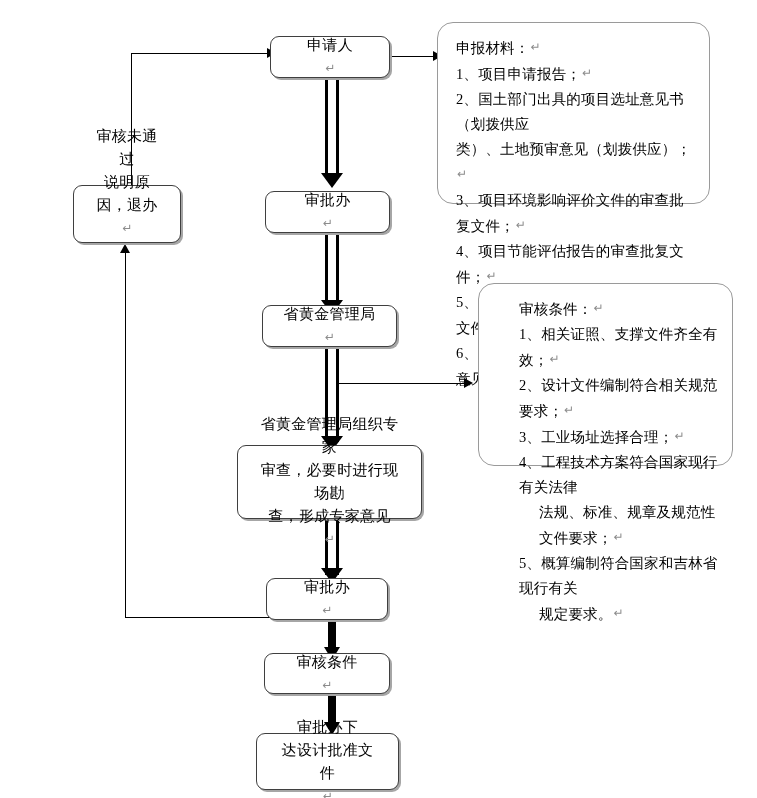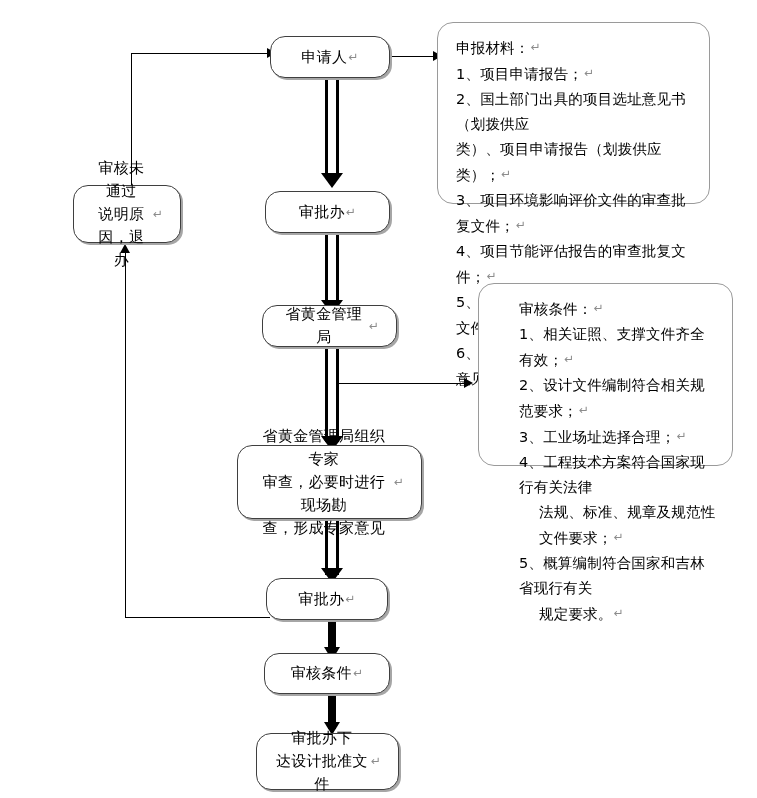--- a/index.html
+++ b/index.html
@@ -15,46 +15,48 @@
     width: 757px;
     height: 798px;
     background: #ffffff;
     overflow: hidden;
   }
   
   .node {
     position: absolute;
     box-sizing: border-box;
     border: 1.4px solid #3f3f3f;
-    border-radius: 15px;
+    border-radius: 9px;
     background: #ffffff;
     box-shadow: 2px 2px 0 0 #a6a6a6;
     display: flex;
     align-items: center;
     justify-content: center;
     text-align: center;
     color: #000000;
     font-size: 15px;
     line-height: 23px;
     letter-spacing: 0.3px;
     white-space: pre-line;
     padding: 2px 17px;
+    flex-direction: column;
   }
   
   .panel {
     position: absolute;
     box-sizing: border-box;
     border: 1.2px solid #9a9a9a;
     border-radius: 16px;
     background: #ffffff;
     padding: 12px 14px 10px 18px;
     color: #000000;
     font-size: 14.5px;
     line-height: 25px;
     letter-spacing: 0.2px;
+    font-family: Liberation Serif, serif;
   }
   .panel .pline { white-space: pre-wrap; }
   .panel .ind { padding-left: 20px; }
   .pilcrow {
     color: #8c8c8c;
     font-size: 12px;
     vertical-align: 2px;
     padding-left: 1px;
   }
   
@@ -182,21 +184,21 @@
 
   <div class="node" style="left:73px; top:185px; width:108px; height:58px;justify-content:flex-end;">
     <span>审核未通过
 说明原因，退办</span><span class="pilcrow">↵</span>
   </div>
 
   <div class="panel" style="left:437px; top:22px; width:273px; height:182px;">
     <div class="pline"><span>申报材料：</span><span class="pilcrow">↵</span></div>
     <div class="pline"><span>1、项目申请报告；</span><span class="pilcrow">↵</span></div>
     <div class="pline"><span>2、国土部门出具的项目选址意见书（划拨供应</span></div>
-    <div class="pline"><span>类）、项目申请报告（划拨供应类）；</span><span class="pilcrow">↵</span></div>
+    <div class="pline"><span>类）、土地预审意见（划拨供应）；</span><span class="pilcrow">↵</span></div>
     <div class="pline"><span>3、项目环境影响评价文件的审查批复文件；</span><span class="pilcrow">↵</span></div>
     <div class="pline"><span>4、项目节能评估报告的审查批复文件；</span><span class="pilcrow">↵</span></div>
     <div class="pline"><span>5、根据有关法律法规应提交的其它文件；</span><span class="pilcrow">↵</span></div>
     <div class="pline"><span>6、市（州）黄金行业管理部门初审意见。</span><span class="pilcrow">↵</span></div>
   </div>
 
   <div class="panel" style="left:478px; top:283px; width:255px; height:183px;padding-left:40px;">
     <div class="pline"><span>审核条件：</span><span class="pilcrow">↵</span></div>
     <div class="pline"><span>1、相关证照、支撑文件齐全有效；</span><span class="pilcrow">↵</span></div>
     <div class="pline"><span>2、设计文件编制符合相关规范要求；</span><span class="pilcrow">↵</span></div>

